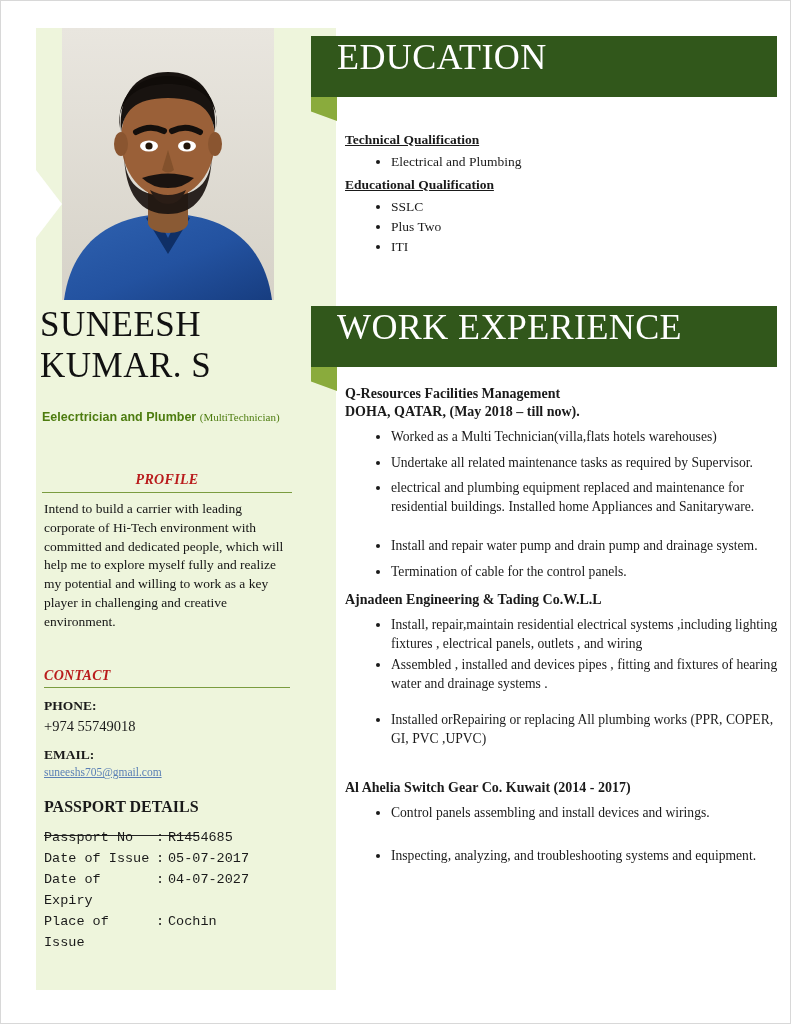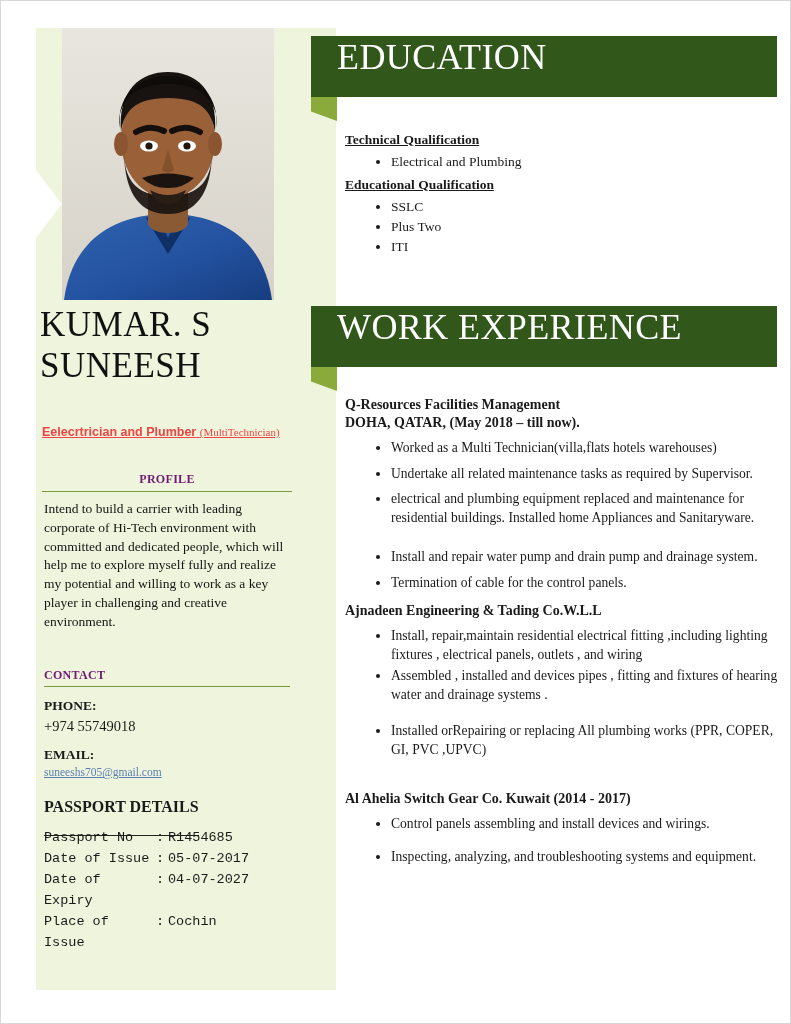--- a/index.html
+++ b/index.html
@@ -61,40 +61,40 @@
   .name-line {
     font-family: "Liberation Serif", serif;
     font-size: 35px;
     letter-spacing: 0.5px;
     line-height: 1.16;
     color: #111111;
   }
   .job-title {
     position: absolute;
     left: 42px;
-    top: 425px;
+    top: 410px;
     width: 290px;
     font-family: "Liberation Sans", sans-serif;
     font-size: 12.5px;
     font-weight: bold;
-    color: #ef4444;
-    text-decoration: underline;
+    color: #4d7c0f;
   }
   .job-title .sub {
     font-family: "Liberation Serif", serif;
     font-weight: normal;
     font-size: 11px;
   }
 
   .sec-title {
     font-family: "Liberation Serif", serif;
-    font-size: 12px;
+    font-size: 14px;
     font-weight: bold;
-    color: #701a75;
+    color: #b91c1c;
     letter-spacing: 0.3px;
+    font-style: italic;
   }
   .sec-underline {
     border-bottom: 1.6px solid #7a9c3f;
     margin-top: 3px;
   }
 
   .profile-head {
     position: absolute;
     left: 42px;
     top: 472px;
@@ -218,21 +218,21 @@
     font-family: "Liberation Serif", serif;
     font-size: 13.6px;
     line-height: 1.4;
   }
   .job-head {
     font-weight: bold;
     font-size: 14px;
     line-height: 1.32;
     margin-top: 10px;
   }
-  .job-head.first { margin-top: 11px; }
+  .job-head.first { margin-top: 0; }
   ul.work-ul {
     margin: 6px 0 4px 0;
     padding-left: 46px;
     list-style: disc;
   }
   ul.work-ul li { margin-bottom: 7px; line-height: 1.38; }
   ul.work-ul.tight li { margin-bottom: 3px; }
   .spacer-sm { height: 7px; }
   .spacer-md { height: 14px; }
 
@@ -290,22 +290,22 @@
 
       <path d="M106 122 L100 142 q6 5 12 0 Z" fill="#83512c"></path>
 
       <path d="M80 150 q26 -9 52 0 q-10 10 -26 10 q-16 0 -26 -10 Z" fill="#1a1310"></path>
       <path d="M62 122 C62 168 80 186 106 186 C132 186 150 168 150 122 C150 150 140 168 106 168 C72 168 62 150 62 122 Z" fill="#1a1310" opacity="0.92"></path>
       <path d="M88 162 q18 10 36 0 q-6 14 -18 14 q-12 0 -18 -14 Z" fill="#2a1d16"></path>
     </svg>
   </div>
 
   <div class="name-block">
+    <div class="name-line">SUNEESH</div>
     <div class="name-line">KUMAR. S</div>
-    <div class="name-line">SUNEESH</div>
   </div>
 
   <div class="job-title">
     <span>Eelecrtrician and Plumber</span>
     <span class="sub">(MultiTechnician)</span>
   </div>
 
   <div class="profile-head">
     <div class="sec-title">PROFILE</div>
     <div class="sec-underline"></div>
@@ -387,32 +387,32 @@
     <div class="spacer-sm"></div>
     <ul class="work-ul">
       <li>Install and repair water pump and drain pump and drainage system.</li>
       <li>Termination of cable for the control panels.</li>
     </ul>
 
     <div class="job-head">
       <div>Ajnadeen Engineering &amp; Tading Co.W.L.L</div>
     </div>
     <ul class="work-ul tight">
-      <li>Install, repair,maintain residential electrical fitting ,including lighting fixtures , electrical panels, outlets , and wiring</li>
+      <li>Install, repair,maintain residential electrical systems ,including lighting fixtures , electrical panels, outlets , and wiring</li>
       <li>Assembled , installed and devices pipes , fitting and fixtures of hearing water and drainage systems .</li>
     </ul>
     <div class="spacer-sm"></div>
     <ul class="work-ul">
       <li>Installed orRepairing or replacing All plumbing works (PPR, COPER, GI, PVC ,UPVC)</li>
     </ul>
 
     <div class="spacer-md"></div>
     <div class="job-head">
       <div>Al Ahelia Switch Gear Co. Kuwait (2014 - 2017)</div>
     </div>
     <ul class="work-ul">
       <li>Control panels assembling and install devices and wirings.</li>
-      <li style="margin-top:10px;line-height:1.85">Inspecting, analyzing, and troubleshooting systems and equipment.</li>
+      <li style="margin-top:20px;line-height:1.85">Inspecting, analyzing, and troubleshooting systems and equipment.</li>
     </ul>
   </div>
 
   <div class="page-border"></div>
 </div>
 
 </body></html>

